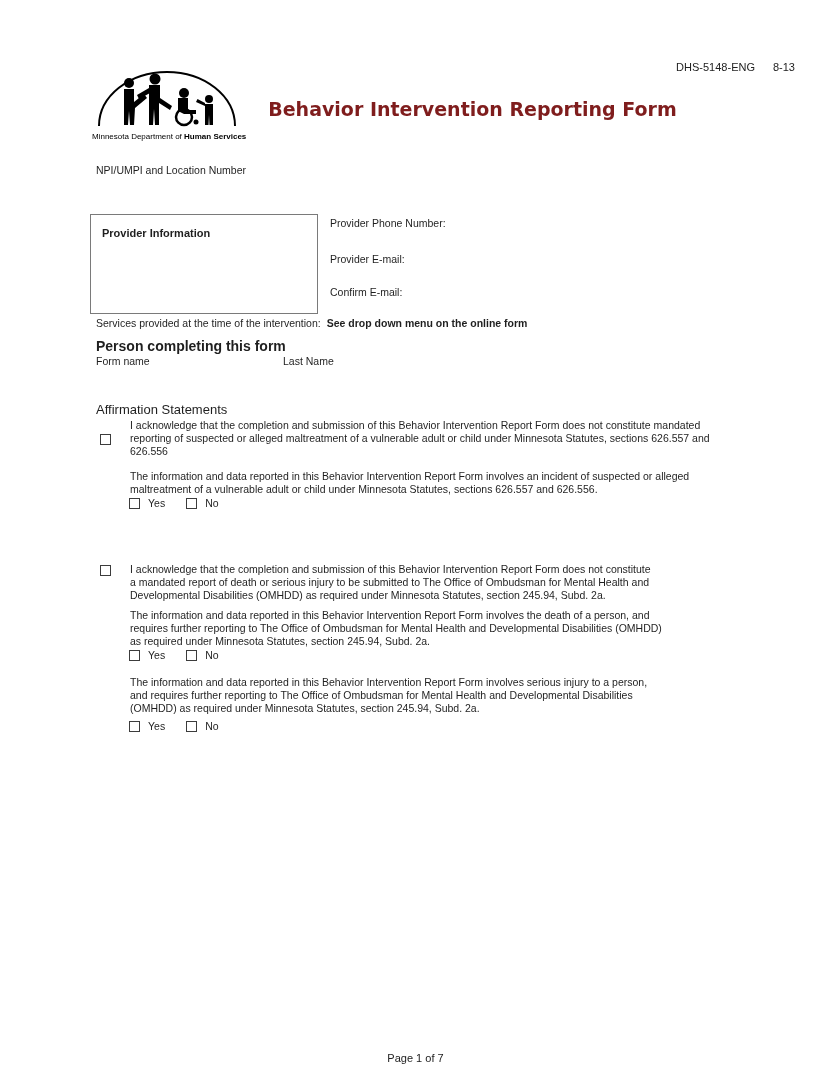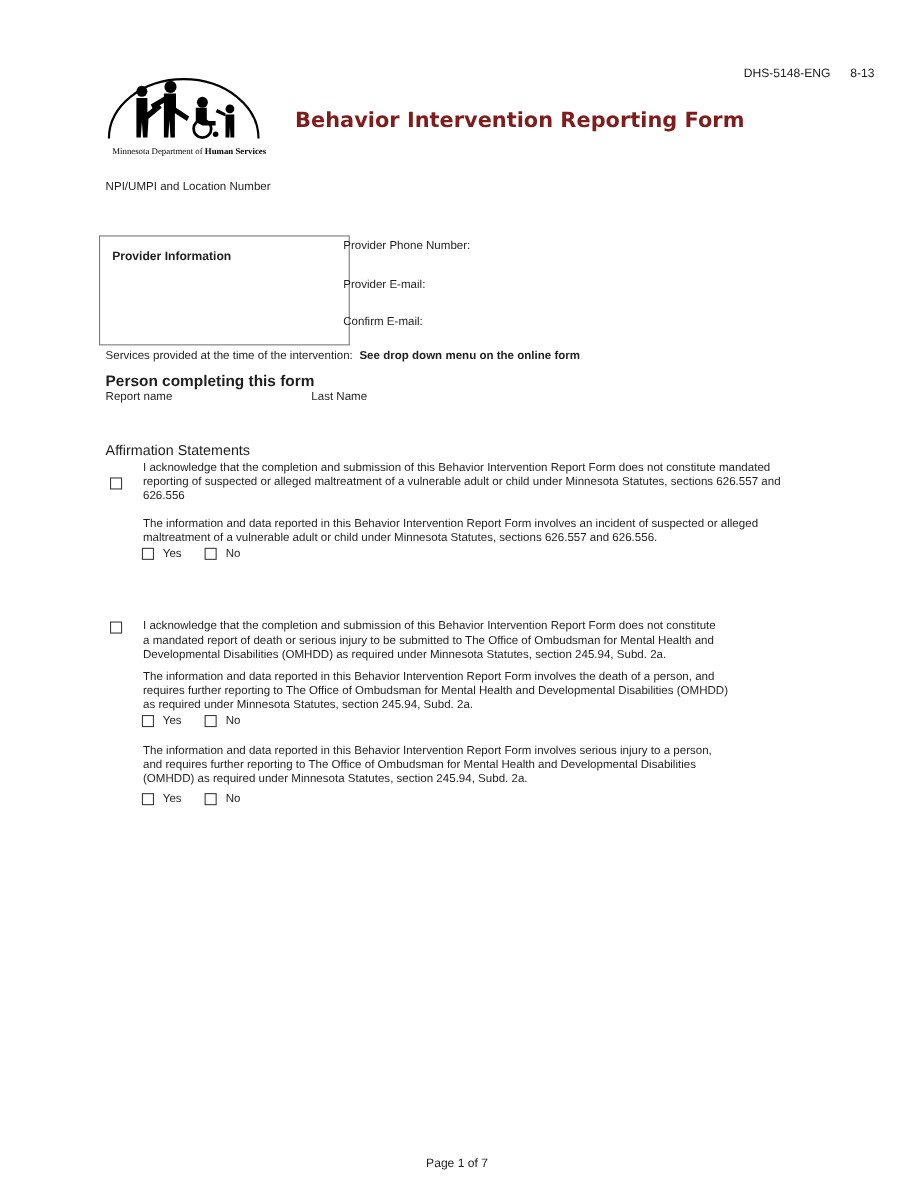--- a/index.html
+++ b/index.html
@@ -7,37 +7,37 @@
     position:relative;width:831px;height:1075px;background:#fff;overflow:hidden;
     font-family:"Liberation Sans",sans-serif;font-size:10.5px;line-height:13px;color:#1f1f1f;margin-top:40px;
   }
   .abs{position:absolute;}
   .b{font-weight:bold;}
   .pre{white-space:pre-wrap;}
   .header-code{top:21px;right:36px;font-size:11px;color:#222;}
   .header-code .gap{display:inline-block;width:18px;}
   .logo-wrap{left:92px;top:28px;width:150px;}
   .logo-caption{
-    width:150px;text-align:right;font-family:Liberation Serif, serif;
+    width:150px;text-align:right;font-family:Liberation Sans, sans-serif;
     font-size:8px;line-height:9px;white-space:nowrap;color:#000;margin-top:1px;
   }
   .page-title{
     left:250px;top:58px;width:445px;text-align:center;
     font-family:"DejaVu Sans","Liberation Sans",sans-serif;
     font-size:19px;line-height:23px;font-weight:bold;color:#7f1d1d;
   }
   .npi-label{left:96px;top:124px;}
   .npi-instr{right:131px;top:127px;text-align:right;line-height:13.5px;}
   .npi-note{font-weight:bold;font-style:italic;white-space:pre-wrap;}
   .provider-box{
     left:90px;top:174px;width:228px;height:100px;
     border:1.5px solid #7a7a7a;background:#fff;box-sizing:border-box;
   }
   .provider-box-label{padding:12px 11px;font-weight:bold;font-size:11px;}
-  .plabel{left:312px;}
+  .plabel{left:330px;}
   .services-line{left:96px;top:277px;}
   .services-line .val{font-weight:bold;margin-left:6px;}
   .person-heading{left:96px;top:300px;font-weight:bold;font-size:14px;}
   .fname{left:96px;top:315px;}
   .lname{left:283px;top:315px;}
   .affirm-heading{left:96px;top:363px;font-weight:normal;font-size:13px;}
   .cb{
     display:inline-block;width:11px;height:11px;border:1.5px solid #3c3c3c;
     background:#fff;box-sizing:border-box;flex:0 0 auto;
   }
@@ -87,21 +87,21 @@
   </div>
   <div class="abs plabel" style="top:177px">Provider Phone Number:</div>
   <div class="abs plabel" style="top:213px">Provider E-mail:</div>
   <div class="abs plabel" style="top:246px">Confirm E-mail:</div>
 
   <div class="abs services-line">
     <span>Services provided at the time of the intervention:</span><span class="val">See drop down menu on the online form</span>
   </div>
 
   <div class="abs person-heading">Person completing this form</div>
-  <div class="abs fname">Report name</div>
+  <div class="abs fname">Form name</div>
   <div class="abs lname">Last Name</div>
 
   <div class="abs affirm-heading">Affirmation Statements</div>
 
   <span class="cb-abs" style="left:100px;top:394px"></span>
   <div class="abs pre" style="left:130px;top:379px">I acknowledge that the completion and submission of this Behavior Intervention Report Form does not constitute mandated
 reporting of suspected or alleged maltreatment of a vulnerable adult or child under Minnesota Statutes, sections 626.557 and
 626.556</div>
   <div class="abs pre" style="left:130px;top:430px">The information and data reported in this Behavior Intervention Report Form involves an incident of suspected or alleged
 maltreatment of a vulnerable adult or child under Minnesota Statutes, sections 626.557 and 626.556.</div>

